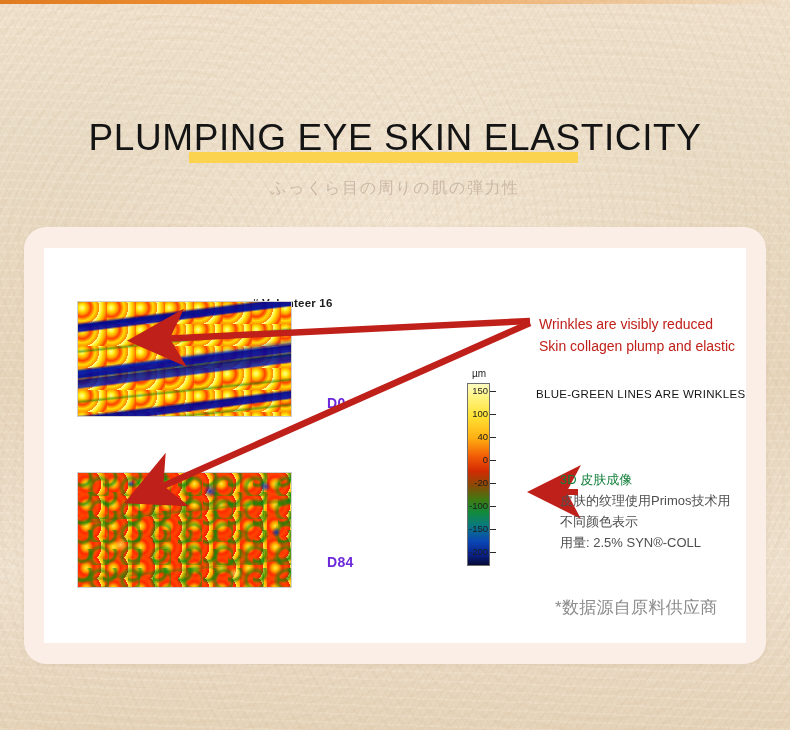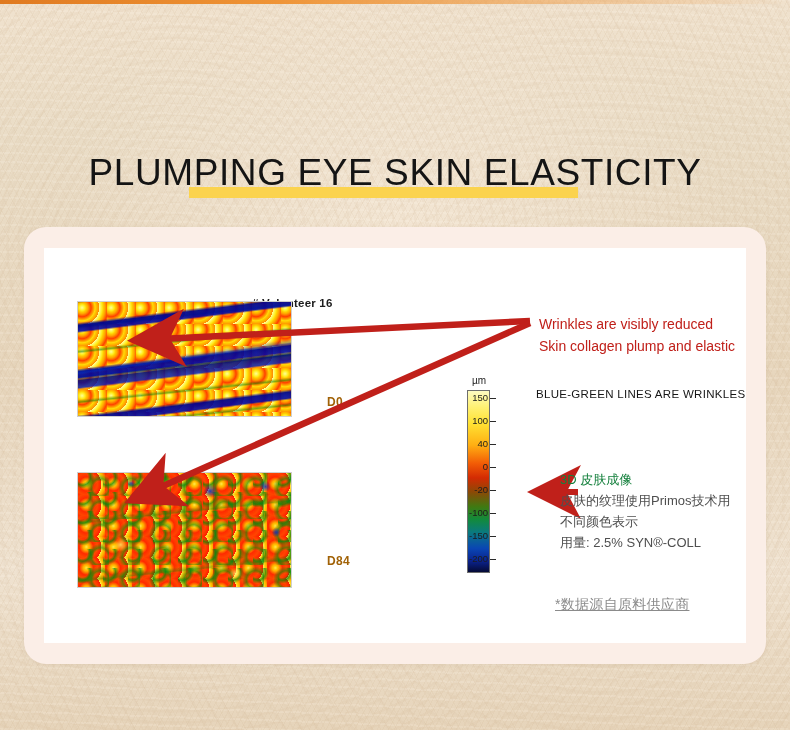--- a/index.html
+++ b/index.html
@@ -34,21 +34,21 @@
       repeating-radial-gradient(circle at 76% 68%, rgba(186,150,110,.13) 0px, rgba(186,150,110,.13) 2px, rgba(255,255,255,0) 4px, rgba(255,255,255,0) 13px);
   }
   #top-strip {
     position: absolute;
     left: 0; top: 0;
     width: 790px; height: 4px;
     background: linear-gradient(90deg,#e07a20 0%, #ef9436 35%, #e9873000 100%);
   }
 
   
-  #heading-block { position: absolute; left: 0; top: 112px; width: 790px; text-align: center; margin-top: 35px; }
+  #heading-block { position: absolute; left: 0; top: 112px; width: 790px; text-align: center; }
 
   #title-wrap { position: relative; display: inline-block; }
   #title-underline {
     position: absolute;
     left: 101px; top: 40px;
     width: 389px; height: 11px;
     background: #fbd34e;
     z-index: 0;
   }
   #main-title {
@@ -147,30 +147,30 @@
       radial-gradient(circle 7px at 62% 16%, rgba(12,40,170,.85) 0%, rgba(12,40,170,0) 100%),
       radial-gradient(circle 6px at 88% 12%, rgba(12,40,170,.80) 0%, rgba(12,40,170,0) 100%),
       radial-gradient(circle 5px at 93% 52%, rgba(14,44,175,.75) 0%, rgba(14,44,175,0) 100%),
       radial-gradient(circle 4px at 25% 9%, rgba(14,44,175,.70) 0%, rgba(14,44,175,0) 100%),
       radial-gradient(circle 6px at 74% 88%, rgba(255,240,150,.75) 0%, rgba(255,240,150,0) 100%),
       radial-gradient(circle 7px at 20% 63%, rgba(255,238,140,.80) 0%, rgba(255,238,140,0) 100%);
   }
 
   .day-label {
     position: absolute;
-    font-size: 12px;
+    font-size: 14px;
     font-weight: bold;
-    color: #a16207;
+    color: #6d28d9;
     letter-spacing: .3px;
   }
   #label-d0 { left: 283px; top: 147px; }
   #label-d84 { left: 283px; top: 306px; }
 
   
-  #colorbar-group { position: absolute; left: 392px; top: 127px; width: 92px; height: 200px; }
+  #colorbar-group { position: absolute; left: 392px; top: 120px; width: 92px; height: 200px; }
   #colorbar-unit {
     position: absolute; left: 36px; top: 0;
     font-size: 10px; color: #1d1d1d;
   }
   #colorbar-bar {
     position: absolute; left: 31px; top: 15px;
     width: 23px; height: 183px;
     border: 1px solid #6e6e6e;
     background: linear-gradient(180deg,
       #fdfbc2 0%,
@@ -233,38 +233,38 @@
     left: 516px; top: 221px;
     font-size: 13px;
     line-height: 21px;
     color: #4f4f4f;
     white-space: nowrap;
   }
   #annotation-cn .cn-line1 { color: #15803d; }
   #annotation-footnote {
     position: absolute;
     left: 511px; top: 348px;
-    font-size: 14px;
+    font-size: 17px;
     color: #8b8b8b;
     letter-spacing: .3px;
     white-space: nowrap;
-    text-decoration: underline;
   }
 </style>
 </head>
 <body>
 
 <div id="page-bg"></div>
 <div id="top-strip"></div>
 
 <div id="heading-block">
   <div id="title-wrap">
     <div id="title-underline"></div>
     <div id="main-title">PLUMPING EYE SKIN ELASTICITY</div>
   </div>
+  <div id="subtitle">ふっくら目の周りの肌の弾力性</div>
 </div>
 
 <div id="content-card">
   <div id="figure-panel">
 
     <div id="volunteer-label"># Volunteer 16</div>
 
     <div class="skin-img" id="skin-d0">
       <div class="tex-d0"></div>
     </div>

